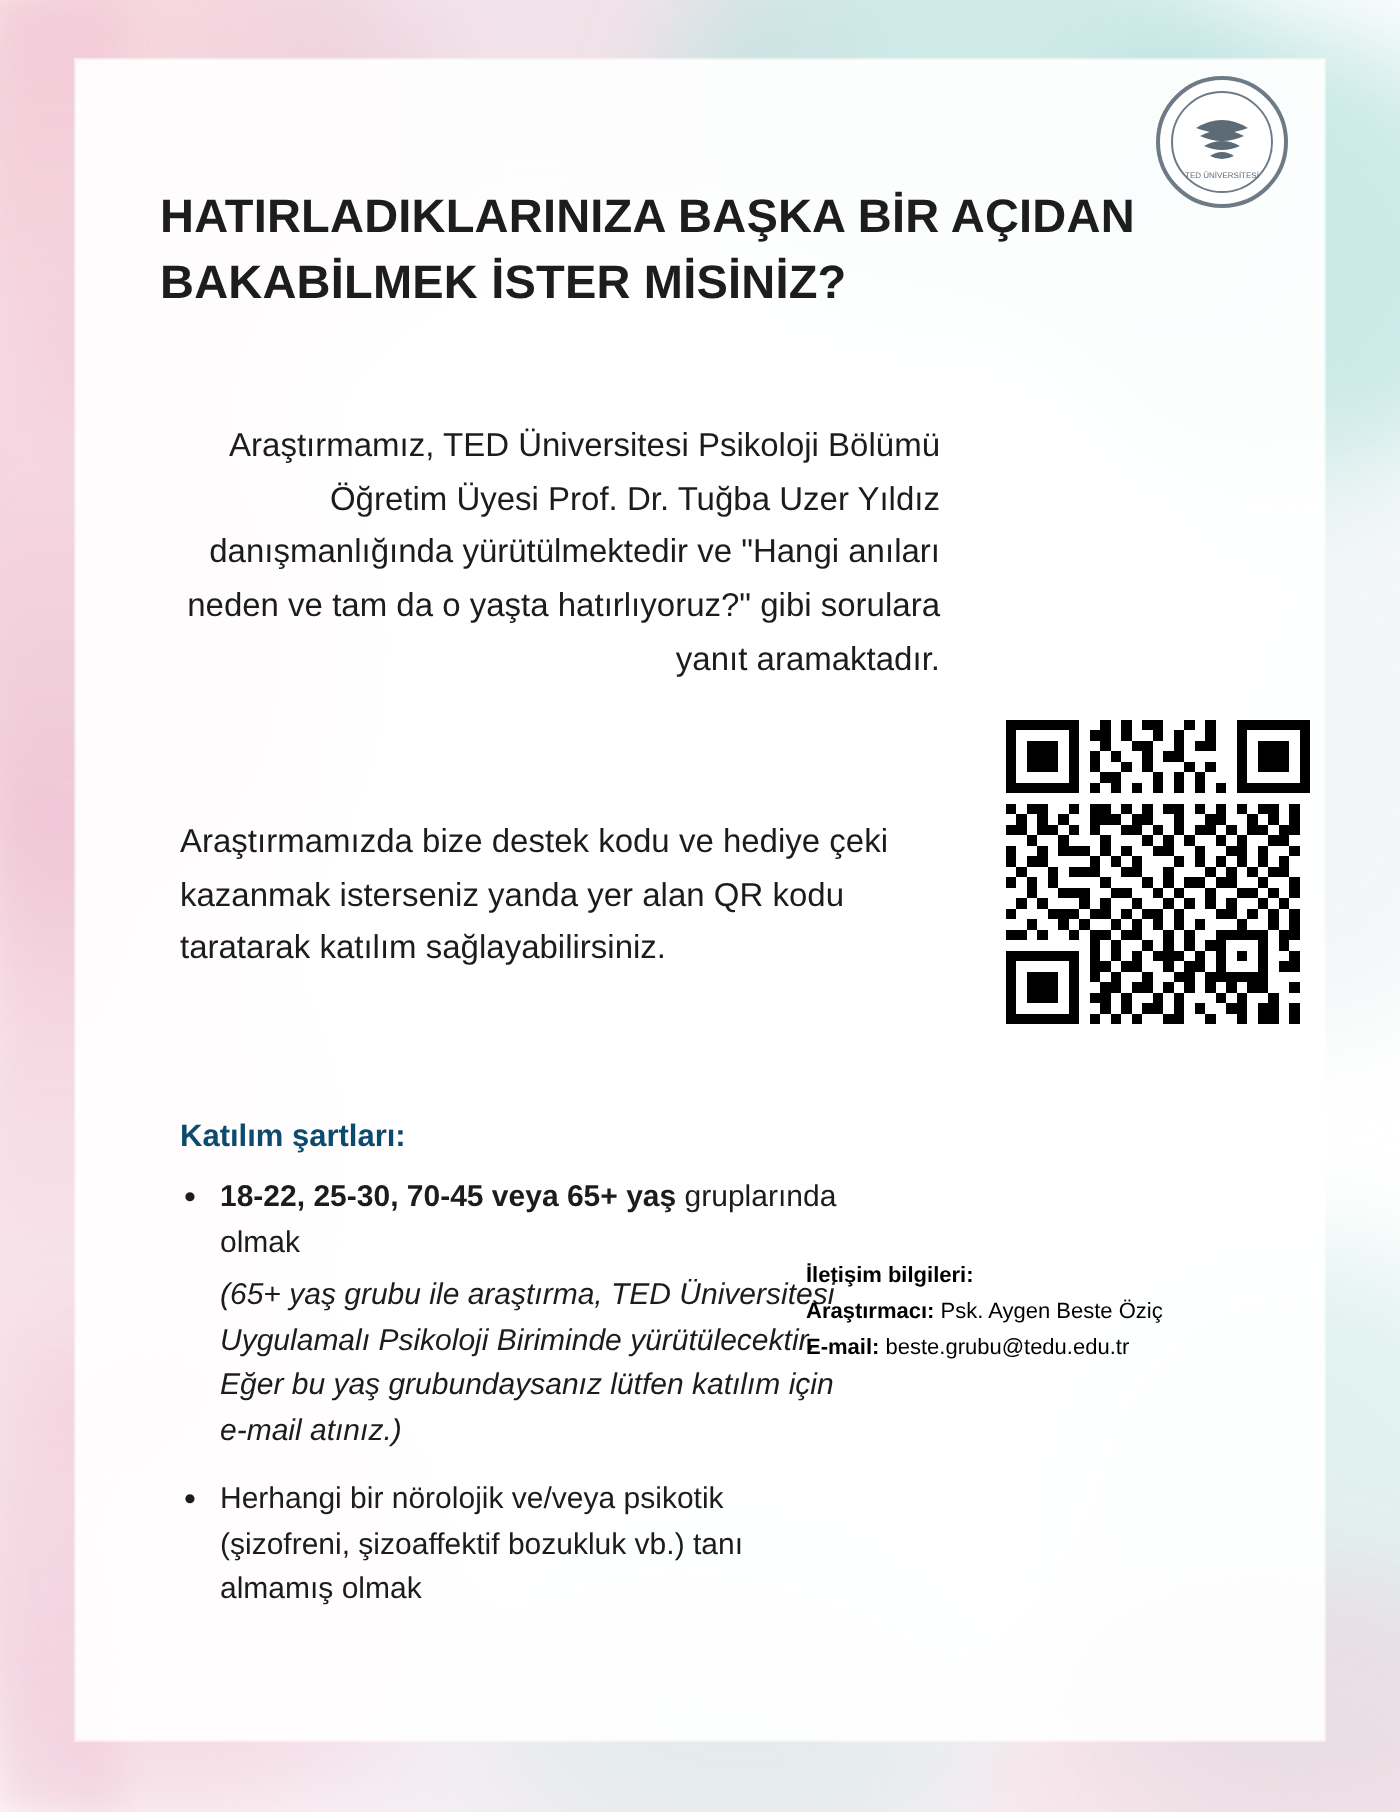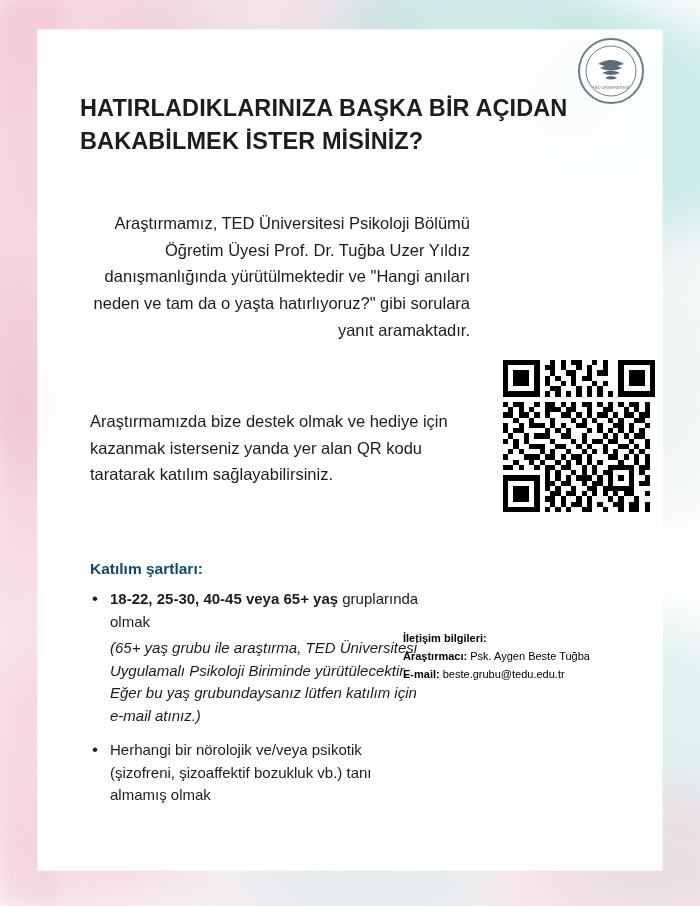--- a/index.html
+++ b/index.html
@@ -211,21 +211,21 @@
           <path d="M18 29 q9 -5 18 0 q-9 4 -18 0 z" fill="#5d6b76"></path>
           <path d="M21 34 q6 -4 12 0 q-6 3 -12 0 z" fill="#5d6b76"></path>
           <text x="27" y="45" font-size="4" fill="#5d6b76" text-anchor="middle" font-family="Liberation Sans, sans-serif">TED ÜNİVERSİTESİ</text>
         </svg>
       </div>
 
       <div class="headline">HATIRLADIKLARINIZA BAŞKA BİR AÇIDAN BAKABİLMEK İSTER MİSİNİZ?</div>
 
       <div class="para para-1">Araştırmamız, TED Üniversitesi Psikoloji Bölümü Öğretim Üyesi Prof. Dr. Tuğba Uzer Yıldız danışmanlığında yürütülmektedir ve "Hangi anıları neden ve tam da o yaşta hatırlıyoruz?" gibi sorulara yanıt aramaktadır.</div>
 
-      <div class="para para-2">Araştırmamızda bize destek olmak ve hediye için kazanmak isterseniz yanda yer alan QR kodu taratarak katılım sağlayabilirsiniz.</div>
+      <div class="para para-2">Araştırmamızda bize destek kodu ve hediye çeki kazanmak isterseniz yanda yer alan QR kodu taratarak katılım sağlayabilirsiniz.</div>
 
       <div class="qr-wrap">
         <svg width="152" height="152" viewBox="0 0 29 29" shape-rendering="crispEdges" aria-hidden="true">
           <rect width="29" height="29" fill="#ffffff"></rect>
           <g fill="#000000">
 
             <rect x="0" y="0" width="7" height="1"></rect>
               <rect x="0" y="6" width="7" height="1"></rect>
             <rect x="0" y="0" width="1" height="7"></rect>
               <rect x="6" y="0" width="1" height="7"></rect>
@@ -453,32 +453,32 @@
             <rect x="24" y="28" width="2" height="1"></rect>
               <rect x="27" y="28" width="1" height="1"></rect>
           </g>
         </svg>
       </div>
 
       <div class="cond-title">Katılım şartları:</div>
 
       <ul class="cond-list">
         <li class="cond-item">
-          <span class="cond-strong">18-22, 25-30, 40-45 veya 65+ yaş</span><span> gruplarında olmak</span>
+          <span class="cond-strong">18-22, 25-30, 70-45 veya 65+ yaş</span><span> gruplarında olmak</span>
           <span class="cond-note">(65+ yaş grubu ile araştırma, TED Üniversitesi Uygulamalı Psikoloji Biriminde yürütülecektir. Eğer bu yaş grubundaysanız lütfen katılım için e-mail atınız.)</span>
         </li>
         <li class="cond-item">
           <span>Herhangi bir nörolojik ve/veya psikotik (şizofreni, şizoaffektif bozukluk vb.) tanı almamış olmak</span>
         </li>
       </ul>
 
       <div class="contact">
         <div class="lbl">İletişim bilgileri:</div>
         <div>
-          <span class="lbl">Araştırmacı:</span><span> Psk. Aygen Beste Tuğba</span>
+          <span class="lbl">Araştırmacı:</span><span> Psk. Aygen Beste Öziç</span>
         </div>
         <div>
           <span class="lbl">E-mail:</span><span> beste.grubu@tedu.edu.tr</span>
         </div>
       </div>
 
     </div>
   </div>
 </div>
 

